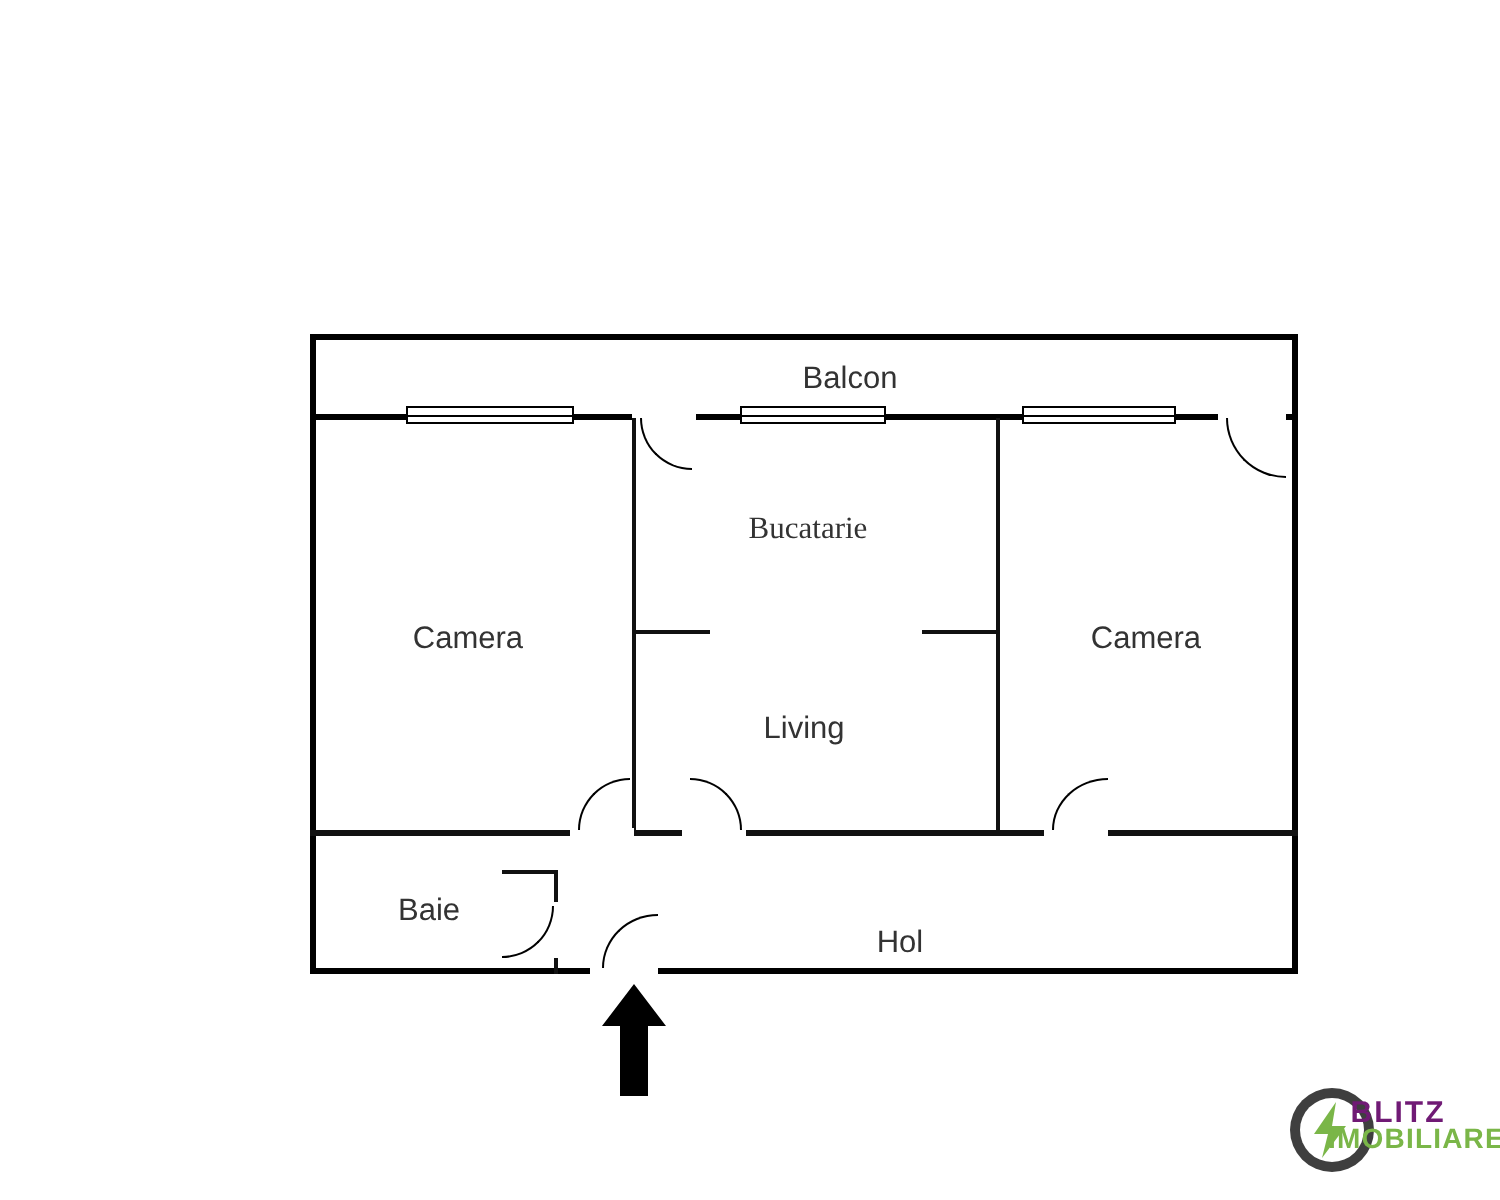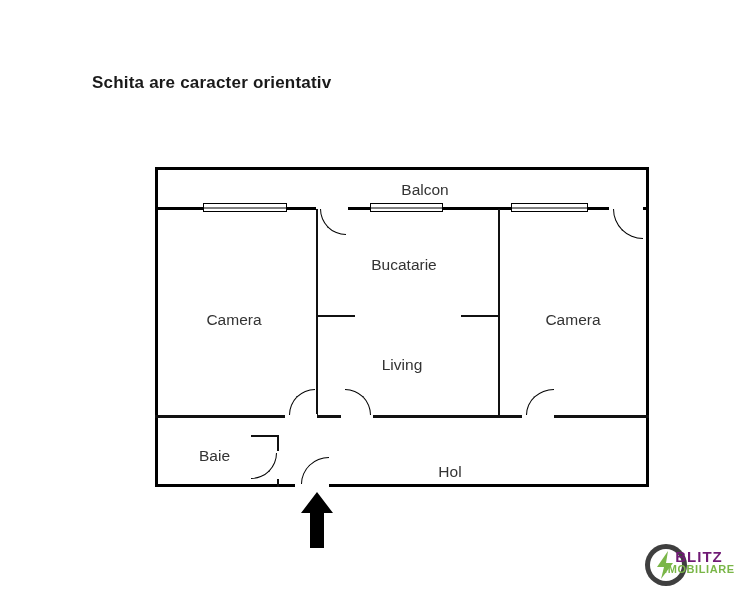--- a/index.html
+++ b/index.html
@@ -118,33 +118,32 @@
     text-align: center;
   }
   .logo-main {
     font-size: 15px;
     font-weight: bold;
     color: #701a75;
     letter-spacing: 1px;
     line-height: 15px;
   }
   .logo-sub {
-    font-size: 11px;
+    font-size: 14px;
     font-weight: bold;
     color: #7ab648;
     letter-spacing: 0.6px;
     line-height: 11px;
   }
 </style>
 </head>
 <body>
 
 <div id="page">
 
-  <div id="title">Schita are caracter orientativ</div>
 
   <div id="plan">
 
     <div class="wall" style="left:0; top:0; width:494px; height:3px;"></div>
 
     <div class="wall" style="left:0; top:0; width:3px; height:320px;"></div>
 
     <div class="wall" style="left:491px; top:0; width:3px; height:320px;"></div>
 
     <div class="wall" style="left:0; top:317px; width:494px; height:3px;"></div>
@@ -198,21 +197,21 @@
     <div class="door dl-down" style="left:96px; top:286px; width:26px; height:26px;">
       <span class="arc"></span>
     </div>
 
     <div class="gap" style="left:140px; top:316px; width:34px; height:5px;"></div>
     <div class="door dr-up" style="left:146px; top:290px; width:28px; height:27px;">
       <span class="arc"></span>
     </div>
 
     <div class="room-label" style="left:79px; top:153px;">Camera</div>
-    <div class="room-label" style="left:249px; top:98px;">Bucatarie</div>
+    <div class="room-label" style="left:249px; top:98px;font-family:Liberation Serif, serif;">Bucatarie</div>
     <div class="room-label" style="left:247px; top:198px;">Living</div>
     <div class="room-label" style="left:418px; top:153px;">Camera</div>
     <div class="room-label" style="left:48px; top:289px;padding-left:23px;">Baie</div>
     <div class="room-label" style="left:295px; top:291px;margin-top:14px;">Hol</div>
   </div>
 
   <div id="entrance-arrow">
     <svg viewBox="0 0 34 56" width="34" height="56" aria-hidden="true">
       <polygon points="17,0 33,21 24,21 24,56 10,56 10,21 1,21" fill="#000000"></polygon>
     </svg>

